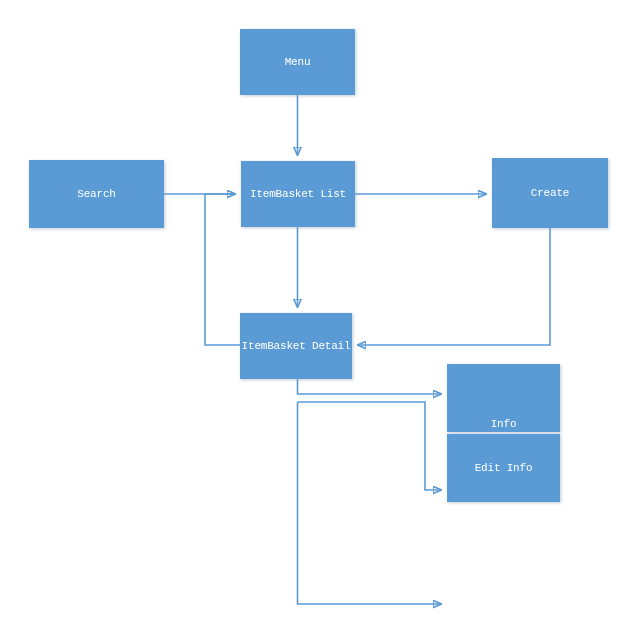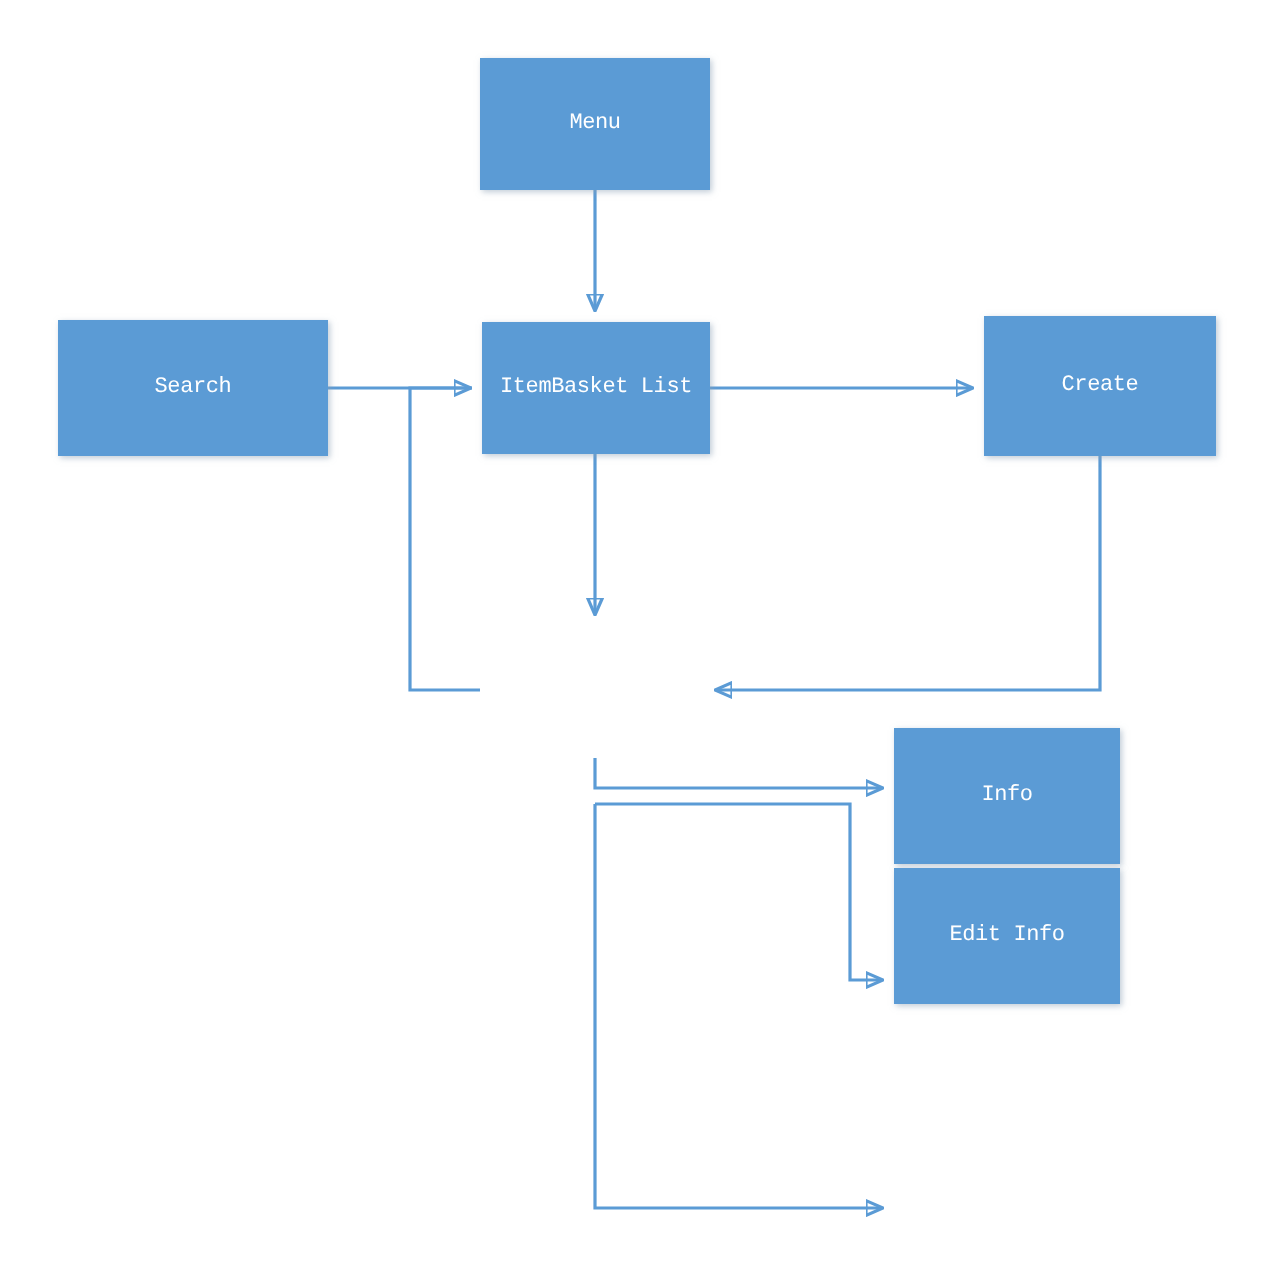--- a/index.html
+++ b/index.html
@@ -90,22 +90,25 @@
   </div>
 
   <div class="node" style="left:241px; top:137px; width:114px; height:66px;">
     <span class="label">ItemBasket List</span>
   </div>
 
   <div class="node" style="left:492px; top:134px; width:116px; height:70px;">
     <span class="label">Create</span>
   </div>
 
+  <div class="node" style="left:240px; top:289px; width:112px; height:66px;">
+    <span class="label">ItemBasket Detail</span>
+  </div>
 
-  <div class="node" style="left:447px; top:340px; width:113px; height:68px;">
+  <div class="node" style="left:447px; top:340px; width:113px; height:68px;align-items:flex-end;">
     <span class="label">Info</span>
   </div>
 
   <div class="node" style="left:447px; top:410px; width:113px; height:68px;">
     <span class="label">Edit Info</span>
   </div>
 
 
 </div>
 

